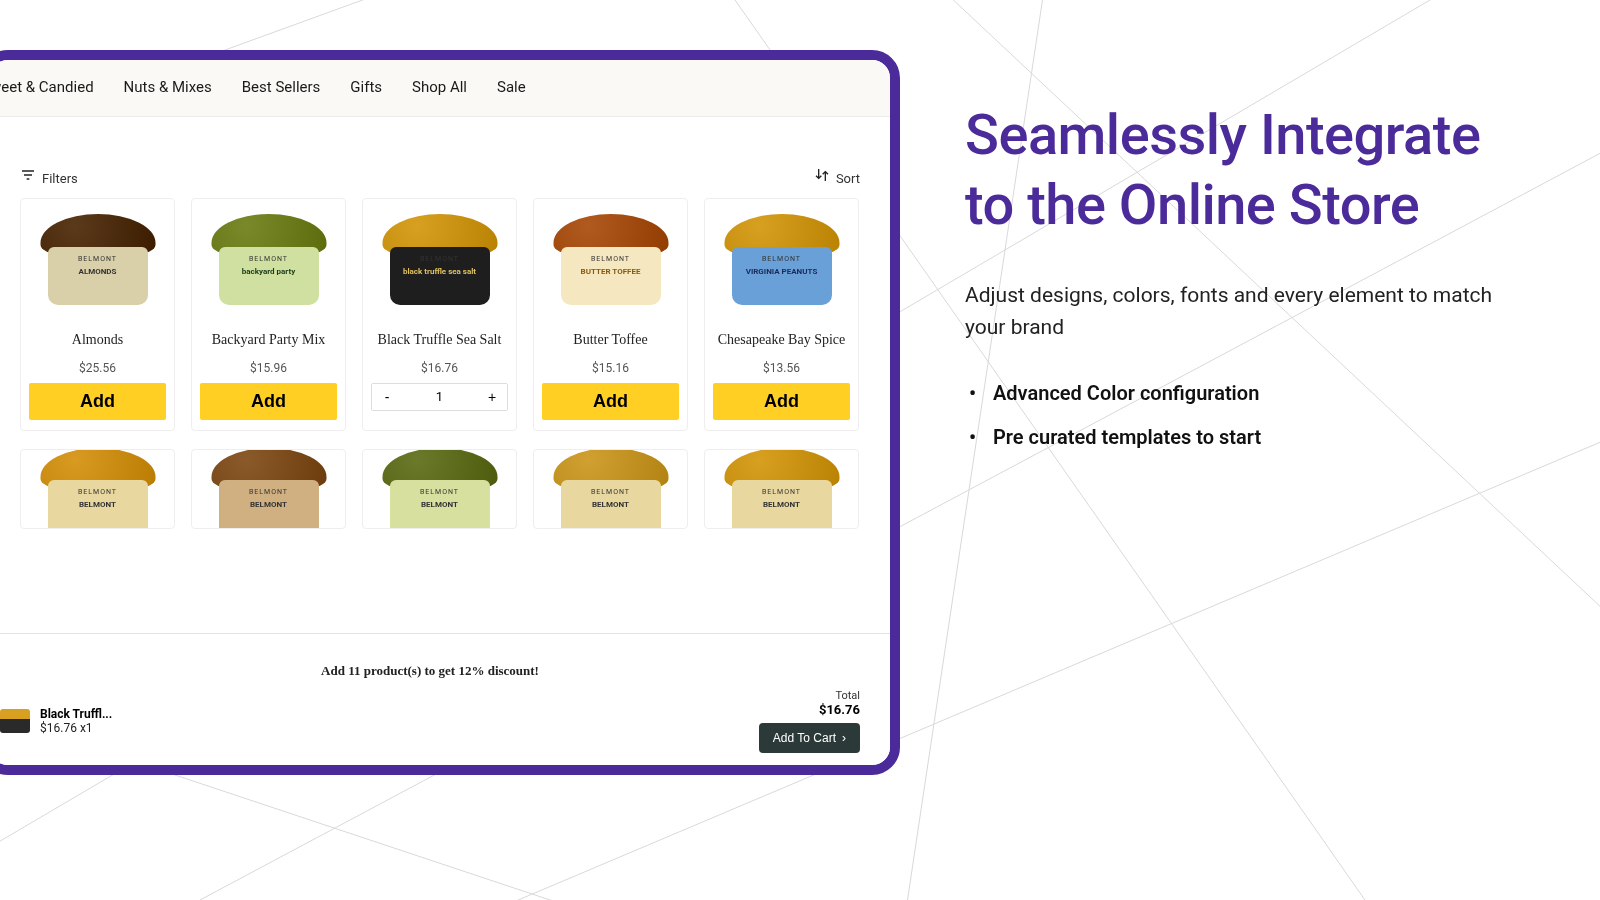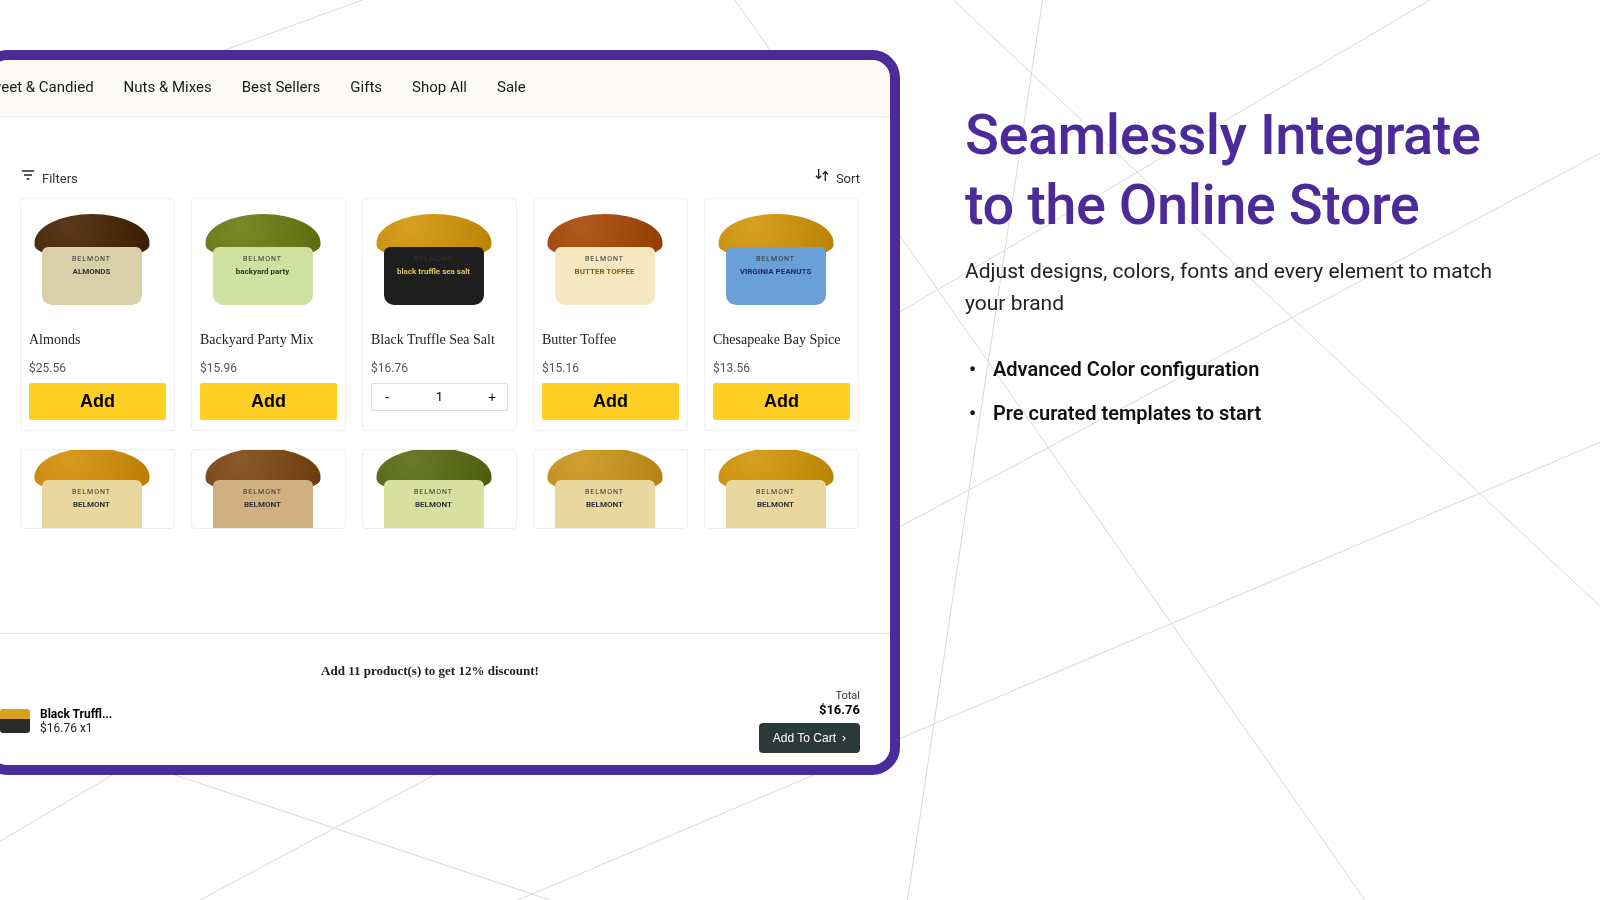--- a/index.html
+++ b/index.html
@@ -49,21 +49,21 @@
     grid-template-columns: repeat(5, 155px);
     gap:16px;
     padding:0 30px;
   }
   .card {
     border:1px solid #eee;
     border-radius:4px;
     background:#fff;
     display:flex;
     flex-direction:column;
-    align-items:flex-start;
+    align-items:center;
     padding:10px 8px 10px 8px;
   }
   .product-img {
     width:125px; height:100px;
     position:relative;
   }
   .can {
     position:absolute;
     bottom:4px; left:50%; transform:translateX(-50%);
     width:100px; height:58px;
@@ -184,21 +184,21 @@
     position:absolute;
     left:965px; top:100px;
     width:560px;
     z-index:2;
   }
   .marketing h1 {
     font-size:56px;
     line-height:1.25;
     font-weight:500;
     color:#4b2a9a;
-    margin-bottom:16px;
+    margin-bottom:40px;
     letter-spacing:-0.5px;
   }
   .marketing .sub {
     font-size:21px;
     line-height:1.5;
     color:#222;
     margin-bottom:28px;
   }
   .marketing ul { list-style:none; }
   .marketing li {

